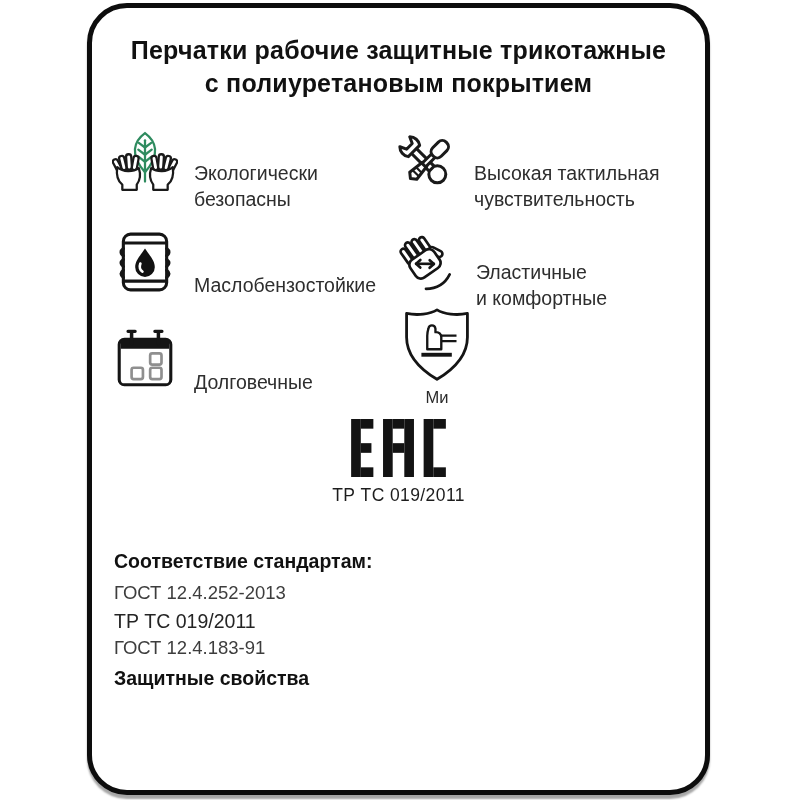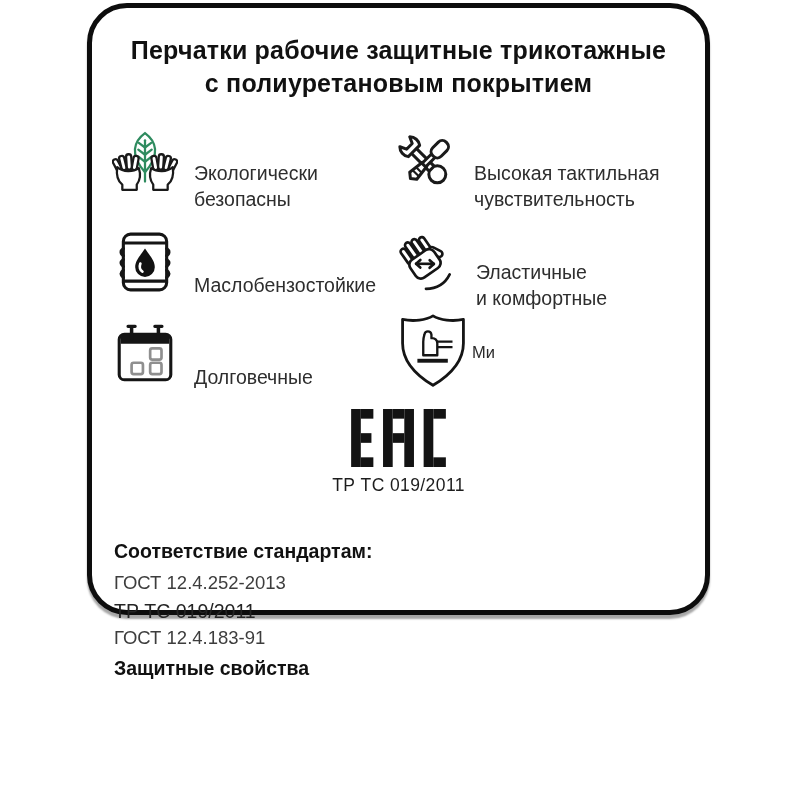--- a/index.html
+++ b/index.html
@@ -6,21 +6,21 @@
   html, body { background: #ffffff; }
   body {
     width: 800px; height: 800px;
     font-family: "Liberation Sans", sans-serif;
     color: #1c1c1c;
     overflow: hidden;
   }
   .card {
     position: absolute;
     left: 87px; top: 3px;
-    width: 623px; height: 612px;
+    width: 623px; height: 792px;
     background: #fff;
     border: 5px solid #0d0d0d;
     border-radius: 40px;
     box-shadow: 0 4px 2px rgba(0,0,0,0.35);
     padding: 22px 20px 20px 20px;
   }
   .pre { white-space: pre-line; }
   .title {
     text-align: center;
     font-size: 25px;
@@ -50,21 +50,21 @@
   }
   .feature .label {
     font-size: 19.5px;
     line-height: 1.35;
     color: #2e2e2e;
     margin-top: 46px;
   }
   .icon-box { flex: 0 0 auto; display: flex; align-items: center; }
   .shield-block {
     display: flex;
-    flex-direction: row;
+    flex-direction: column;
     align-items: center;
     width: 86px;
     margin-top: -6px;
   }
   .shield-mark-label {
     font-size: 16.5px;
     color: #2b2b2b;
     margin-top: 3px;
   }
   .eac-block { text-align: center; margin-top: 12px; }

